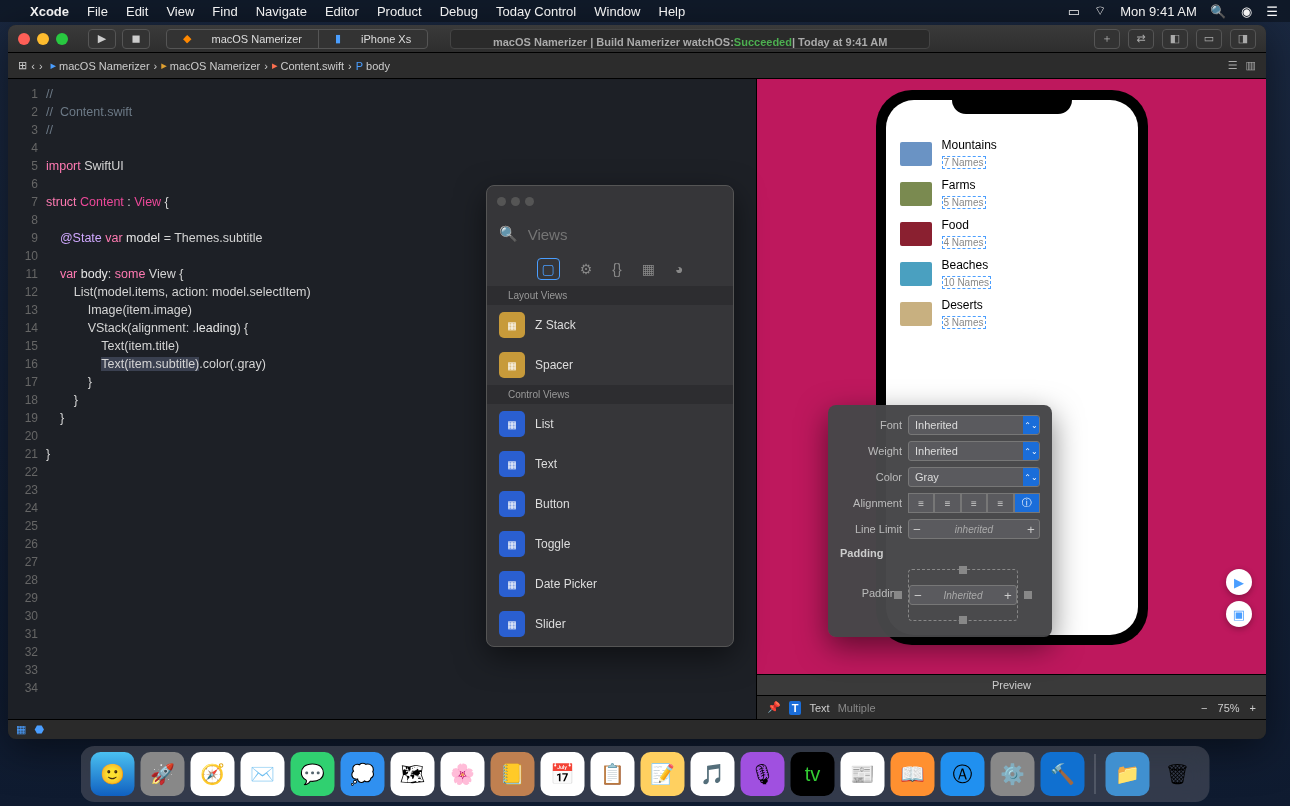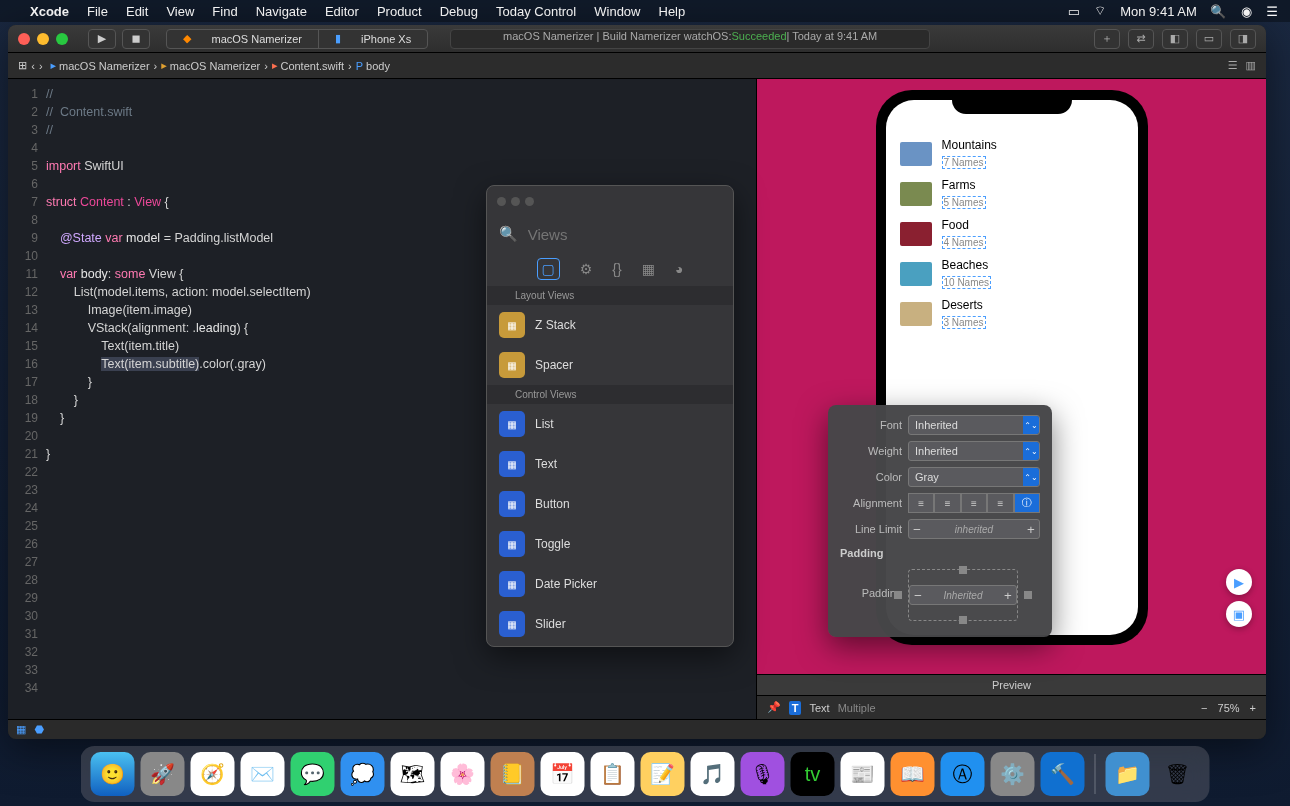--- a/index.html
+++ b/index.html
@@ -17,21 +17,21 @@
 .xcode { position: absolute; top: 25px; left: 8px; width: 1258px; height: 714px; background: #1e1e1e; border-radius: 8px; box-shadow: 0 10px 40px rgba(0,0,0,0.5); display: flex; flex-direction: column; overflow: hidden; }
 .titlebar { height: 28px; background: linear-gradient(#3a3a3a, #2e2e2e); display: flex; align-items: center; padding: 0 10px; gap: 8px; position: relative; border-bottom: 1px solid #000; }
 .traffic { display: flex; gap: 7px; margin-right: 12px; }
 .traffic div { width: 12px; height: 12px; border-radius: 50%; }
 .tl-close{background:#ff5f57}.tl-min{background:#febc2e}.tl-max{background:#28c840}
 .titlebar .runctl { display:flex; gap:6px; }
 .titlebar .runctl div { width:28px; height:20px; border:1px solid #555; border-radius:4px; background:#333; display:flex; align-items:center; justify-content:center; color:#ccc; font-size:11px;}
 .scheme { display:flex; align-items:center; height:20px; border:1px solid #555; border-radius:4px; background:#333; font-size:11px; color:#ddd; margin-left:8px; }
 .scheme span{padding:0 8px;display:flex;align-items:center;gap:4px}
 .scheme .sep{width:1px;height:100%;background:#555}
-.status { flex:1; max-width:480px; height:20px; background:#2a2a2a; border:1px solid #444; border-radius:4px; margin:8px 14px; display:flex;align-items:flex-start;justify-content:center; color:#aaa; font-size:11px;}
+.status { flex:1; max-width:480px; height:20px; background:#2a2a2a; border:1px solid #444; border-radius:4px; margin:8px 14px; display:flex;align-items:flex-end;justify-content:center; color:#aaa; font-size:11px;font-weight:bold;}
 .status .succ{color:#4caf50}
 .titlebar .right-tb{display:flex; gap:8px; margin-left:auto;}
 .titlebar .right-tb div{width:26px;height:20px;border:1px solid #555;border-radius:4px;background:#333;display:flex;align-items:center;justify-content:center;color:#aaa;font-size:11px}
 
 
 .jumpbar { height:26px; background:#2c2c2c; border-bottom:1px solid #000; display:flex; align-items:center; padding:0 10px; color:#ccc; font-size:11px; gap:8px;}
 .jumpbar .seg{display:flex;align-items:center;gap:4px}
 .jumpbar .bc{display:flex;align-items:center;gap:4px}
 .jumpbar .bc span{display:flex;align-items:center;gap:3px}
 .jumpbar .rightj{margin-left:auto;display:flex;gap:8px;color:#aaa}
@@ -70,21 +70,21 @@
 .fab{position:absolute;right:14px;width:26px;height:26px;border-radius:50%;background:#fff;display:flex;align-items:center;justify-content:center;color:#4a9eff;font-size:13px;box-shadow:0 2px 6px rgba(0,0,0,.3)}
 
 
 .library{position:absolute;top:160px;left:478px;width:248px;height:462px;background:rgba(55,55,58,0.98);border:1px solid #555;border-radius:8px;box-shadow:0 10px 30px rgba(0,0,0,0.5);display:flex;flex-direction:column;overflow:hidden}
 .lib-title{height:30px;display:flex;align-items:center;padding:0 10px;gap:8px}
 .lib-dots{display:flex;gap:5px}.lib-dots div{width:9px;height:9px;border-radius:50%;background:#555}
 .lib-search{height:36px;display:flex;align-items:center;padding:0 12px;gap:10px;color:#aaa;font-size:15px}
 .lib-search input{background:transparent;border:none;color:#aaa;font-size:15px;flex:1;outline:none}
 .lib-cats{height:34px;display:flex;align-items:center;justify-content:center;gap:20px;color:#888;font-size:14px;padding:0 10px}
 .lib-cats .active{color:#4a9eff;border:1px solid #4a9eff;border-radius:4px;padding:2px 4px}
-.lib-section{color:#999;font-size:10px;padding:4px 28px;background:rgba(0,0,0,0.15)}
+.lib-section{color:#999;font-size:10px;padding:4px 21px;background:rgba(0,0,0,0.15)}
 .lib-item{display:flex;align-items:center;gap:10px;padding:7px 12px;color:#ddd;font-size:12px}
 .lib-icon{width:26px;height:26px;border-radius:5px;display:flex;align-items:center;justify-content:center;color:#fff;font-size:10px}
 
 
 .inspector{position:absolute;top:380px;left:820px;width:224px;background:rgba(70,70,72,0.98);border-radius:8px;box-shadow:0 10px 30px rgba(0,0,0,0.5);padding:10px 12px;color:#ccc;font-size:11px}
 .insp-row{display:flex;align-items:center;margin-bottom:6px;gap:6px}
 .insp-row label{width:62px;text-align:right;color:#bbb}
 .insp-sel{flex:1;height:20px;background:#5a5a5e;border:1px solid #777;border-radius:3px;display:flex;align-items:center;padding:0 6px;position:relative;color:#ddd}
 .insp-sel .caret{position:absolute;right:0;top:0;width:16px;height:100%;background:#1a6dd9;border-radius:0 3px 3px 0;display:flex;align-items:center;justify-content:center;color:#fff;font-size:8px}
 .align-btns{display:flex;gap:0;flex:1}
@@ -240,21 +240,21 @@
 </pre>
         </div>
       <div class="code"><span class="c-comment">//</span>
 <span class="c-comment">//  </span><span class="c-comment">Content.swift</span>
 <span class="c-comment">//</span>
 
 <span class="c-key">import</span><span> SwiftUI</span>
 
 <span class="c-key">struct</span><span class="c-type"> Content </span><span>: </span><span class="c-type">View</span><span> {</span>
 
-<span class="c-attr">    @State</span><span class="c-key"> var</span><span class="c-id"> model</span><span> = Padding.listModel</span>
+<span class="c-attr">    @State</span><span class="c-key"> var</span><span class="c-id"> model</span><span> = Themes.subtitle</span>
 
 <span class="c-key">    var</span><span class="c-id"> body</span><span>: </span><span class="c-key">some</span><span> View {</span>
 <span>        List(model.items, action: model.selectItem)</span>
 <span>            Image(item.image)</span>
 <span>            VStack(alignment: .</span><span class="c-id">leading</span><span>) {</span>
 <span>                Text(item.title)</span>
 <span>                </span><span class="hl">Text(item.subtitle)</span><span>.color(.gray)</span>
 <span>            }</span>
 <span>        }</span>
 <span>    }</span>

